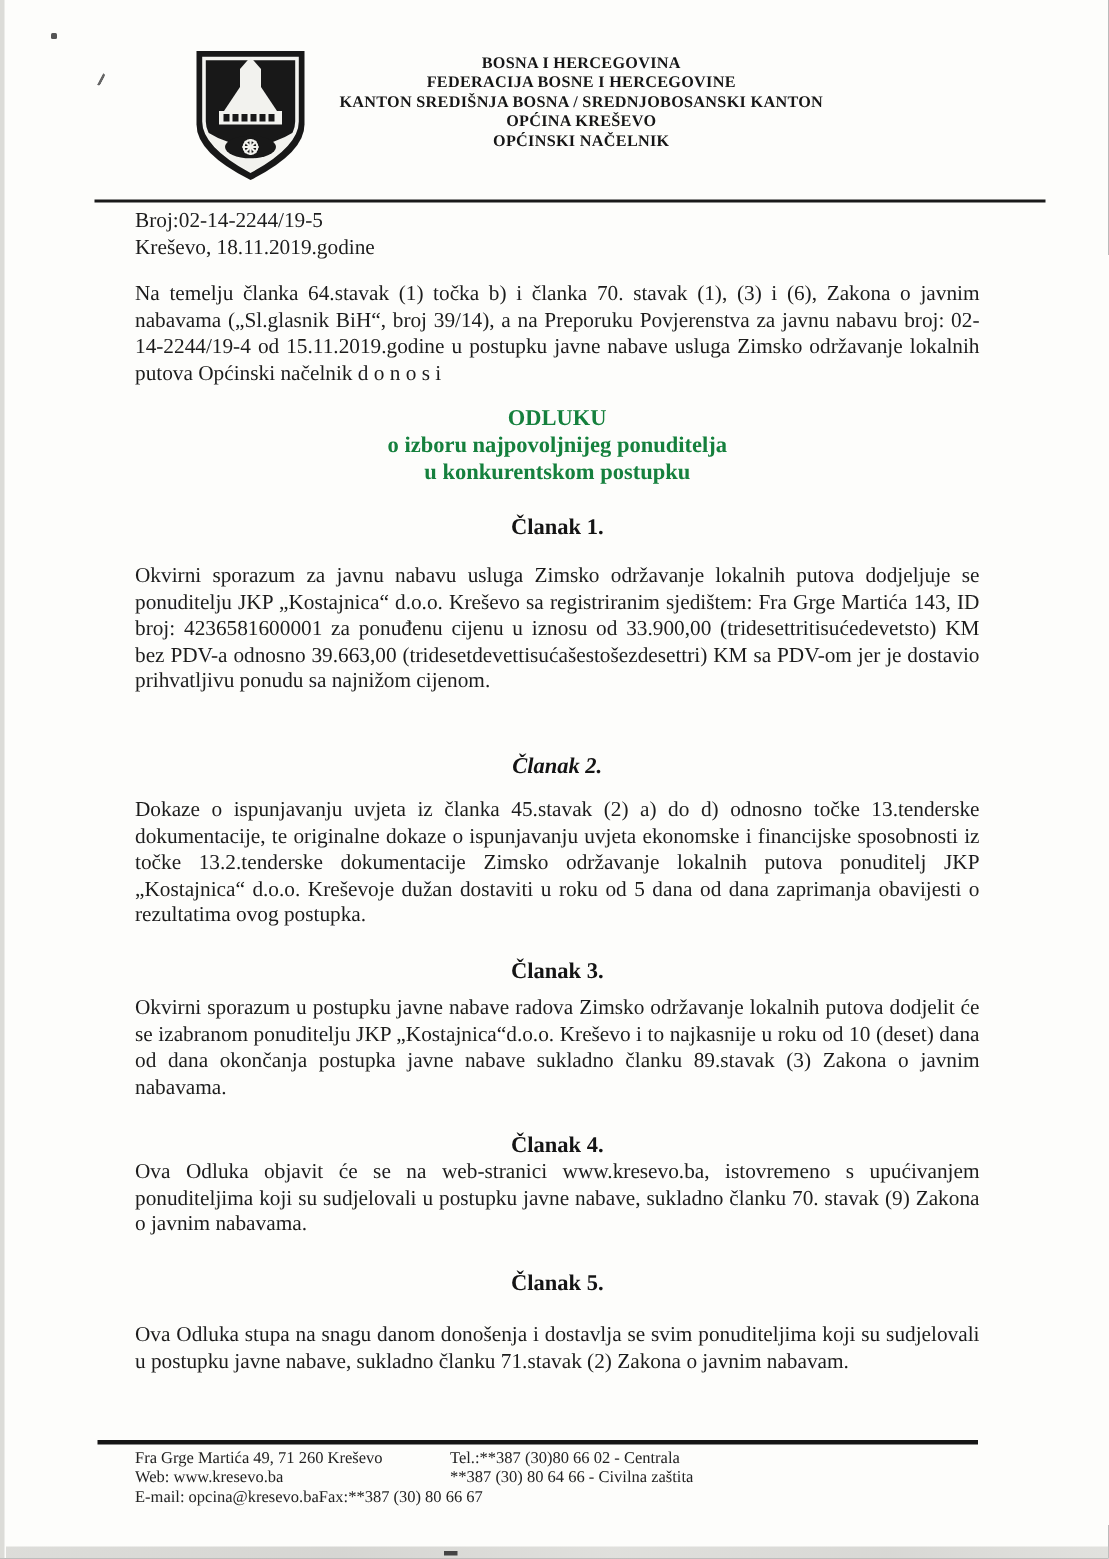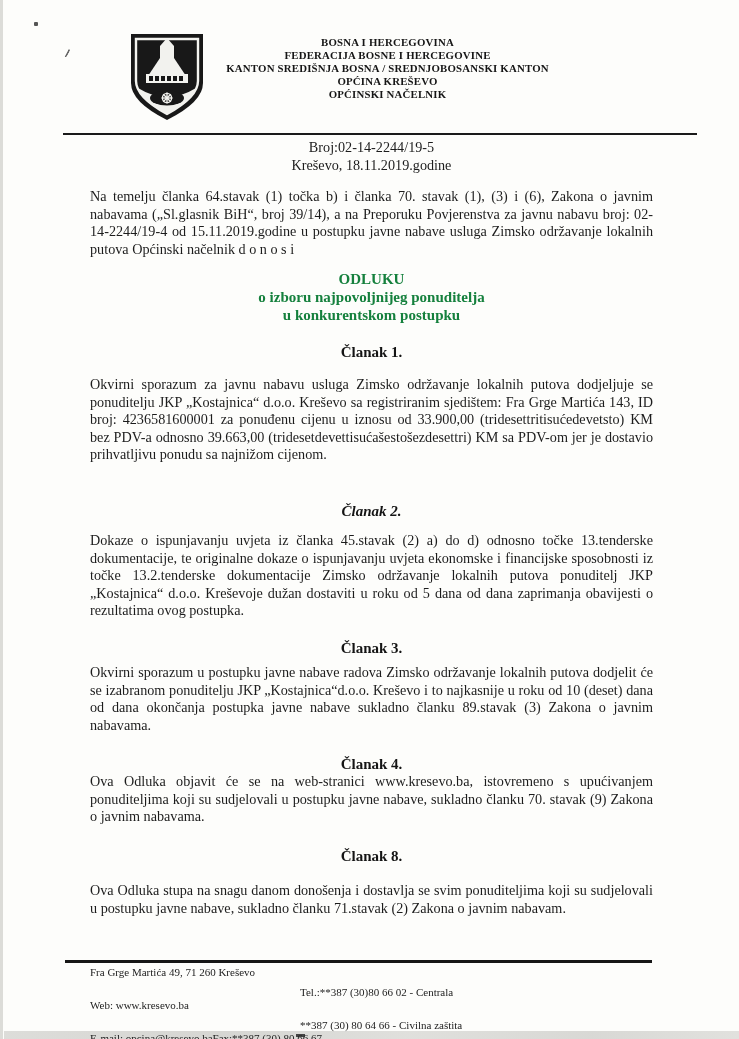--- a/index.html
+++ b/index.html
@@ -24,38 +24,38 @@
   
   .logo{position:absolute;left:127px;top:31px;}
   .head-text{
     position:absolute;left:215px;top:36px;width:345px;
     text-align:center;font-weight:bold;font-size:10.8px;line-height:13px;
     color:#161616;letter-spacing:.2px;
   }
   .rule-top{position:absolute;left:63px;top:133px;width:634px;height:2px;background:#1a1a1a;}
 
   
-  .blk{position:absolute;left:90px;width:563px;font-size:14.2px;line-height:17.6px;text-align:center;}
+  .blk{position:absolute;left:90px;width:563px;font-size:14.2px;line-height:17.6px;}
   .meta{top:139px;}
   .preamble{top:188px;text-align:justify;}
   .doc-title{top:270px;text-align:center;font-weight:bold;font-size:15px;line-height:18px;color:#15803d;}
   .art-h{text-align:center;font-weight:bold;font-size:15px;color:#141414;}
   .art-b{text-align:justify;}
   .h1{top:344px;} .b1{top:376px;}
   .h2{top:503px;font-style:italic;} .b2{top:532px;}
   .h3{top:640px;} .b3{top:664px;}
   .h4{top:756px;} .b4{top:773px;}
   .h5{top:848px;} .b5{top:882px;}
 
   
   .rule-bottom{position:absolute;left:65px;top:960px;width:587px;height:3px;background:#161616;}
   .footer{position:absolute;left:90px;top:966px;width:563px;font-size:11px;line-height:13px;color:#222;}
   .f-row{display:flex;}
   .f-left{width:210px;}
-  .f-right{flex:1;margin-top:20px;}
+  .f-right{flex:1;}
 </style>
 </head>
 <body>
 
 <div class="page">
 
   <div class="edge-left"></div>
   <div class="bottom-band"></div>
   <div class="speck1"></div>
   <div class="speck2"></div>
@@ -119,21 +119,21 @@
 
   <div class="blk art-h h2">Članak 2.</div>
   <div class="blk art-b b2">Dokaze o ispunjavanju uvjeta iz članka 45.stavak (2) a) do d) odnosno točke 13.tenderske dokumentacije, te originalne dokaze o ispunjavanju uvjeta ekonomske i financijske sposobnosti iz točke 13.2.tenderske dokumentacije Zimsko održavanje lokalnih putova ponuditelj JKP „Kostajnica“ d.o.o. Kreševoje dužan dostaviti u roku od 5 dana od dana zaprimanja obavijesti o rezultatima ovog postupka.</div>
 
   <div class="blk art-h h3">Članak 3.</div>
   <div class="blk art-b b3">Okvirni sporazum u postupku javne nabave radova Zimsko održavanje lokalnih putova dodjelit će se izabranom ponuditelju JKP „Kostajnica“d.o.o. Kreševo i to najkasnije u roku od 10 (deset) dana od dana okončanja postupka javne nabave sukladno članku 89.stavak (3) Zakona o javnim nabavama.</div>
 
   <div class="blk art-h h4">Članak 4.</div>
   <div class="blk art-b b4">Ova Odluka objavit će se na web-stranici www.kresevo.ba, istovremeno s upućivanjem ponuditeljima koji su sudjelovali u postupku javne nabave, sukladno članku 70. stavak (9) Zakona o javnim nabavama.</div>
 
-  <div class="blk art-h h5">Članak 8.</div>
+  <div class="blk art-h h5">Članak 5.</div>
   <div class="blk art-b b5">Ova Odluka stupa na snagu danom donošenja i dostavlja se svim ponuditeljima koji su sudjelovali u postupku javne nabave, sukladno članku 71.stavak (2) Zakona o javnim nabavam.</div>
 
   <div class="rule-bottom"></div>
   <div class="footer">
     <div class="f-row">
       <div class="f-left">Fra Grge Martića 49, 71 260 Kreševo</div>
       <div class="f-right">Tel.:**387 (30)80 66 02  - Centrala</div>
     </div>
     <div class="f-row">
       <div class="f-left">Web: www.kresevo.ba</div>

